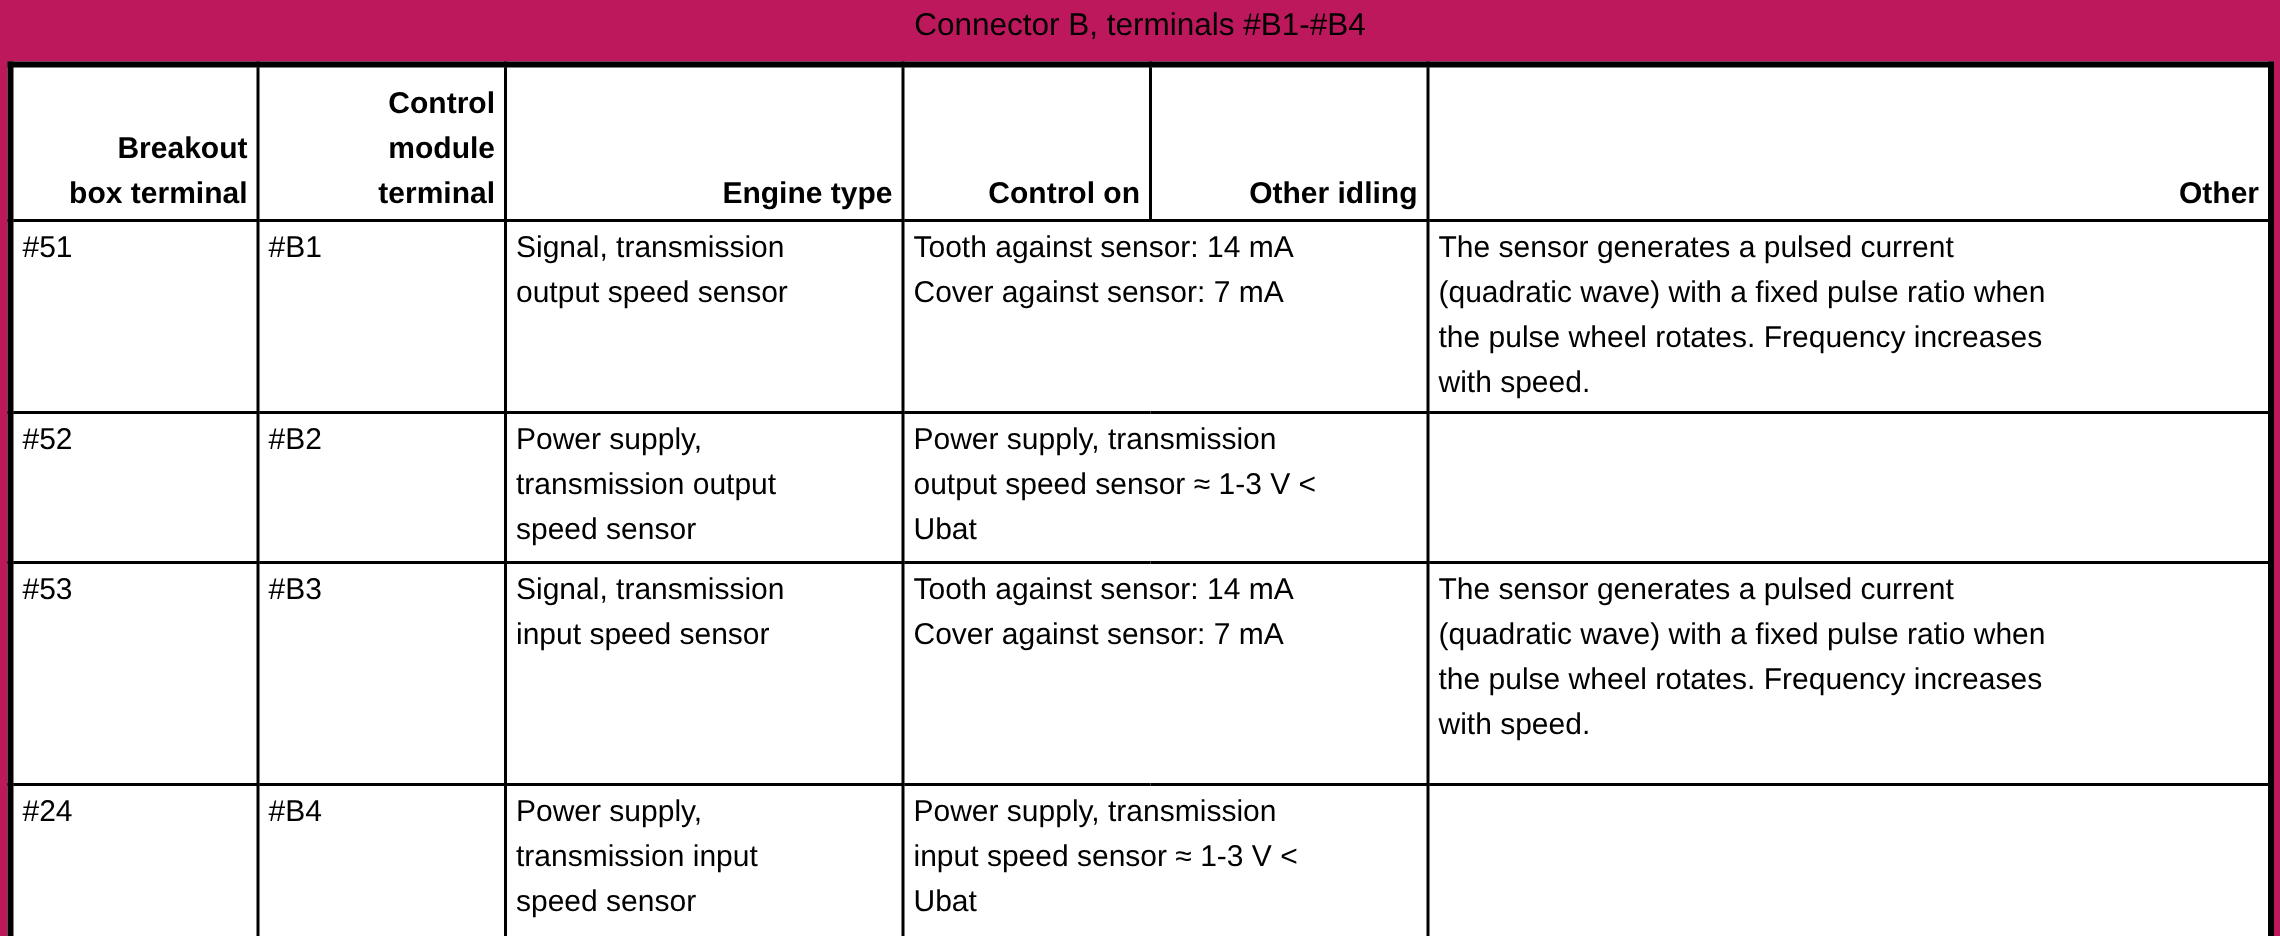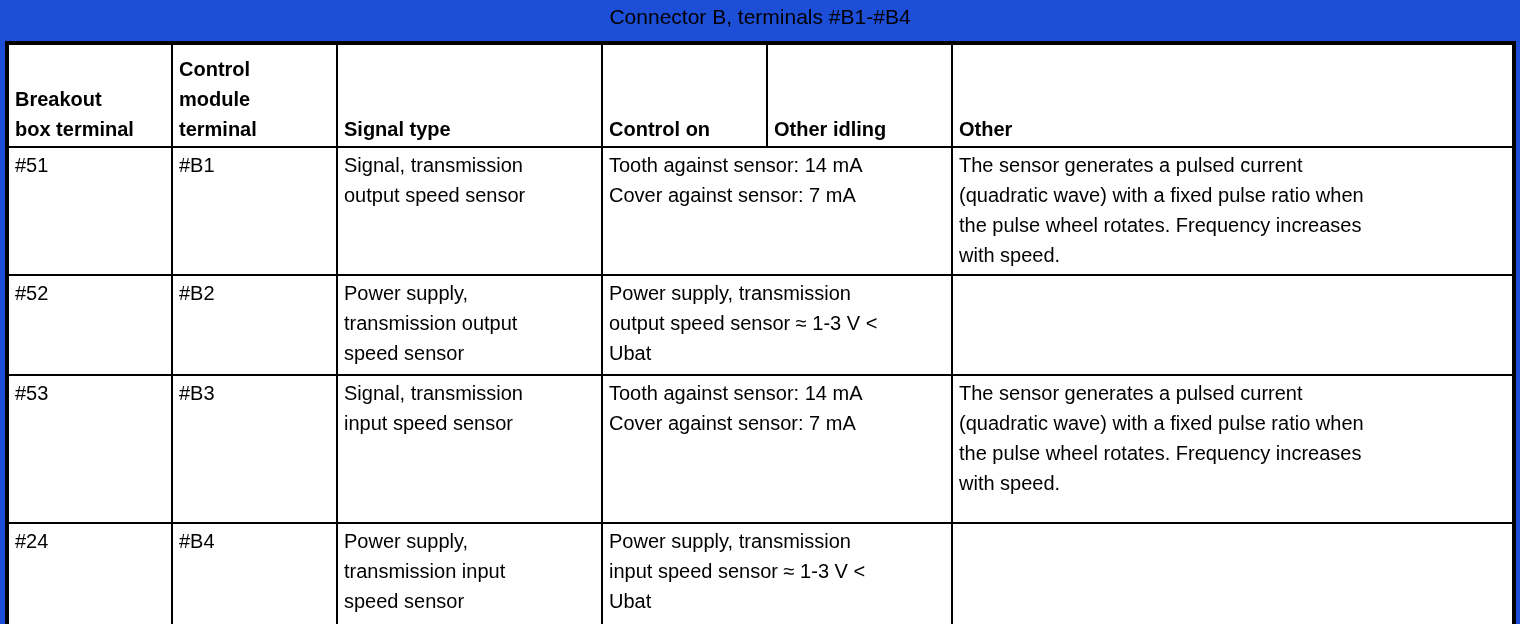--- a/index.html
+++ b/index.html
@@ -6,21 +6,21 @@
     margin: 0;
     padding: 0;
     background: #ffffff;
     color: #000000;
     font-family: "Liberation Sans", sans-serif;
   }
   .page {
     width: 1520px;
     height: 624px;
     position: relative;
-    background: #1d4ed8;
+    background: #be185d;
     overflow: hidden;
   }
   .doc-title {
     text-align: center;
     font-size: 21px;
     line-height: 24px;
     padding-top: 5px;
     margin-bottom: 12px;
     white-space: pre-line;
   }
@@ -35,21 +35,21 @@
   table.spec-table th,
   table.spec-table td {
     border: 2px solid #000;
     font-size: 20px;
     line-height: 30px;
     padding: 2px 6px 4px 6px;
     white-space: pre-line;
     overflow: hidden;
   }
   table.spec-table th {
-    text-align: left;
+    text-align: right;
     vertical-align: bottom;
     font-weight: bold;
     padding-bottom: 2px;
   }
   table.spec-table td {
     vertical-align: top;
     font-weight: normal;
   }
   tr.header-row   { height: 104px; }
   tr.data-row-0   { height: 99px; }
@@ -73,21 +73,21 @@
       <col style="width:185px">
       <col style="width:562px">
     </colgroup>
     <thead>
       <tr class="header-row">
         <th>Breakout
 box terminal</th>
         <th>Control
 module
 terminal</th>
-        <th>Signal type</th>
+        <th>Engine type</th>
         <th>Control on</th>
         <th>Other idling</th>
         <th>Other</th>
       </tr>
     </thead>
     <tbody>
       <tr class="data-row-0">
         <td>#51</td>
         <td>#B1</td>
         <td>Signal, transmission

